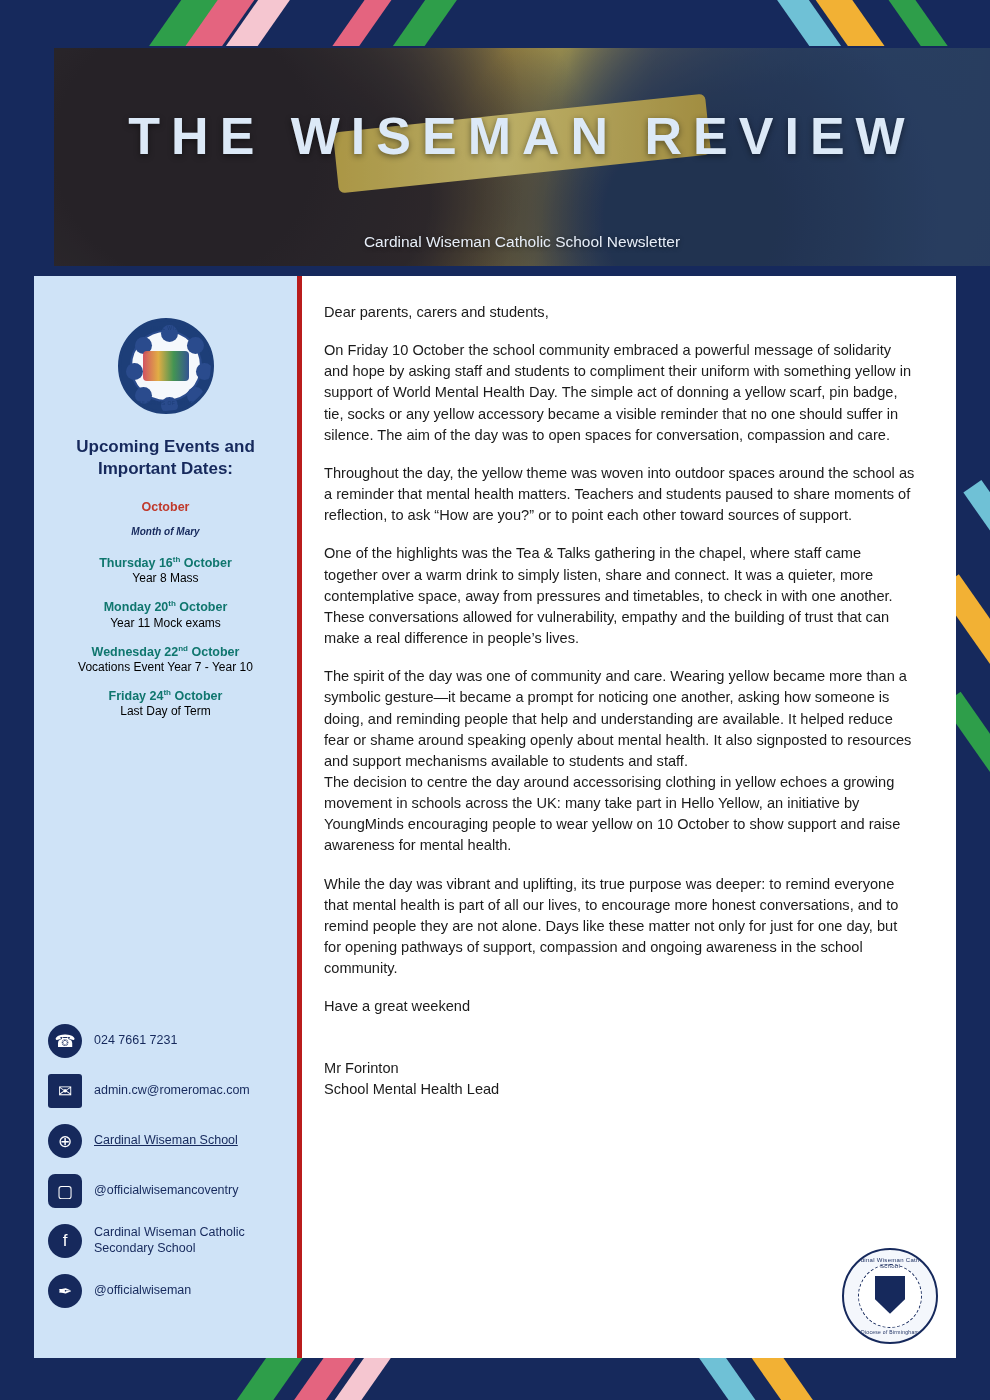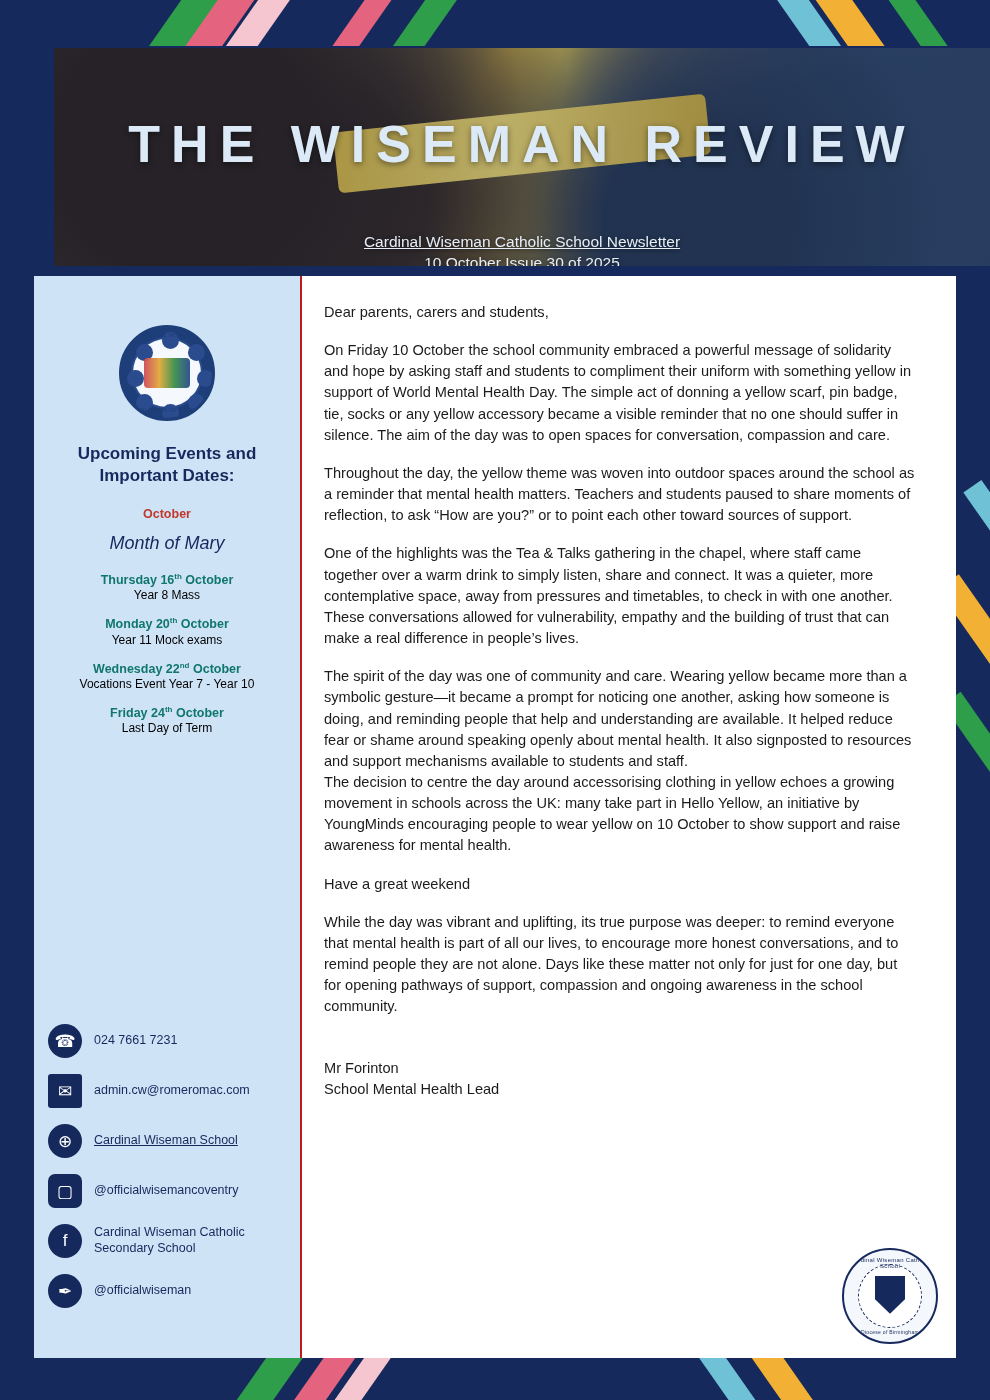--- a/index.html
+++ b/index.html
@@ -60,50 +60,50 @@
   .masthead-photo::after {
     content: "";
     position: absolute; left: 30%; top: 30%; width: 40%; height: 28%;
     background: linear-gradient(95deg, #e5c23c, #f5de6a 45%, #d9b330);
     transform: rotate(-6deg);
     border-radius: 6px;
     opacity: .92;
   }
   .masthead-tint { position: absolute; inset: 0; background: rgba(22,41,92,.22); }
   .masthead-title {
-    position: absolute; left: 0; right: 0; top: 66px;
+    position: absolute; left: 0; right: 0; top: 58px;
     text-align: center;
     color: #dce9f7;
     font-size: 52px;
     font-weight: 700;
     letter-spacing: 11px;
     text-shadow: 0 2px 6px rgba(0,0,0,.45);
     white-space: nowrap;
   }
   .masthead-sub {
     position: absolute; left: 0; right: 0; top: 184px;
     text-align: center;
     color: #e7eef8;
     font-size: 15.5px;
     line-height: 1.35;
     text-shadow: 0 1px 4px rgba(0,0,0,.5);
   }
-  .masthead-sub div { font-weight: 400; text-decoration: underline; }
+  .masthead-sub div { font-weight: 400; }
 
   
   .page {
     position: absolute; left: 34px; top: 276px; width: 922px; height: 1082px;
     display: flex;
     background: #ffffff;
   }
   .sidebar {
     width: 268px; min-width: 268px;
     background: #cfe3f7;
-    border-right: 2px solid #b91c1c;
-    padding: 7px 10px;
+    border-right: 5px solid #b91c1c;
+    padding: 0 10px;
     position: relative;
   }
   .crest {
     width: 96px; height: 96px; margin: 42px auto 0;
     border-radius: 50%;
     background: radial-gradient(circle at 50% 50%, #eef4fb 0 54%, #1d3e78 56% 100%);
     border: 3px solid #1d3e78;
     position: relative;
     overflow: hidden;
   }
@@ -146,21 +146,21 @@
     line-height: 1.3;
   }
   .events {
     margin-top: 20px;
     text-align: center;
   }
   .ev-month {
     color: #c0392b; font-weight: 700; font-size: 12.5px; margin-bottom: 12px;
   }
   .ev-mary {
-    color: #16295c; font-weight: 400; font-style: italic; font-size: 18px; margin-bottom: 18px;
+    color: #16295c; font-weight: 700; font-style: italic; font-size: 10px; margin-bottom: 18px;
   }
   .ev-item { margin-bottom: 14px; }
   .ev-date { color: #0f766e; font-weight: 700; font-size: 12.5px; }
   .ev-date sup { font-size: 8px; }
   .ev-desc { color: #000000; font-size: 12px; margin-top: 1px; }
 
   .contacts {
     position: absolute; left: 14px; right: 10px; bottom: 34px;
   }
   .contact-row {
@@ -242,21 +242,20 @@
     <div class="ribbon r15"></div>
   <div class="ribbon r16"></div>
 </div>
 
 <div class="masthead">
   <div class="masthead-photo"></div>
   <div class="masthead-tint"></div>
   <div class="masthead-title">THE WISEMAN REVIEW</div>
   <div class="masthead-sub">
     <div>Cardinal Wiseman Catholic School Newsletter</div>
-    <div>10 October Issue 30 of 2025</div>
   </div>
 </div>
 
 <div class="page">
 
   <aside class="sidebar">
 
     <div class="crest">
       <div class="crest-ring"></div>
       <div class="crest-dots">
@@ -346,22 +345,22 @@
   </aside>
 
   <section class="letter">
     <p>Dear parents, carers and students,</p>
     <div id="paragraphs-container">
         <p>On Friday 10 October the school community embraced a powerful message of solidarity and hope by asking staff and students to compliment their uniform with something yellow in support of World Mental Health Day. The simple act of donning a yellow scarf, pin badge, tie, socks or any yellow accessory became a visible reminder that no one should suffer in silence. The aim of the day was to open spaces for conversation, compassion and care.</p>
         <p>Throughout the day, the yellow theme was woven into outdoor spaces around the school as a reminder that mental health matters. Teachers and students paused to share moments of reflection, to ask “How are you?” or to point each other toward sources of support.</p>
         <p>One of the highlights was the Tea &amp; Talks gathering in the chapel, where staff came together over a warm drink to simply listen, share and connect. It was a quieter, more contemplative space, away from pressures and timetables, to check in with one another. These conversations allowed for vulnerability, empathy and the building of trust that can make a real difference in people’s lives.</p>
         <p style="margin-bottom: 0px;">The spirit of the day was one of community and care. Wearing yellow became more than a symbolic gesture—it became a prompt for noticing one another, asking how someone is doing, and reminding people that help and understanding are available. It helped reduce fear or shame around speaking openly about mental health. It also signposted to resources and support mechanisms available to students and staff.</p>
         <p>The decision to centre the day around accessorising clothing in yellow echoes a growing movement in schools across the UK: many take part in Hello Yellow, an initiative by YoungMinds encouraging people to wear yellow on 10 October to show support and raise awareness for mental health.</p>
+        <p>While the day was vibrant and uplifting, its true purpose was deeper: to remind everyone that mental health is part of all our lives, to encourage more honest conversations, and to remind people they are not alone. Days like these matter not only for just for one day, but for opening pathways of support, compassion and ongoing awareness in the school community.</p>
         <p>Have a great weekend</p>
-        <p>While the day was vibrant and uplifting, its true purpose was deeper: to remind everyone that mental health is part of all our lives, to encourage more honest conversations, and to remind people they are not alone. Days like these matter not only for just for one day, but for opening pathways of support, compassion and ongoing awareness in the school community.</p>
       </div>
     <div class="sig">
       <p class="tight">Mr Forinton</p>
       <p>School Mental Health Lead</p>
     </div>
 
     <div class="stamp">
       <div class="stamp-inner">
         <div class="stamp-crest"></div>
       </div>

